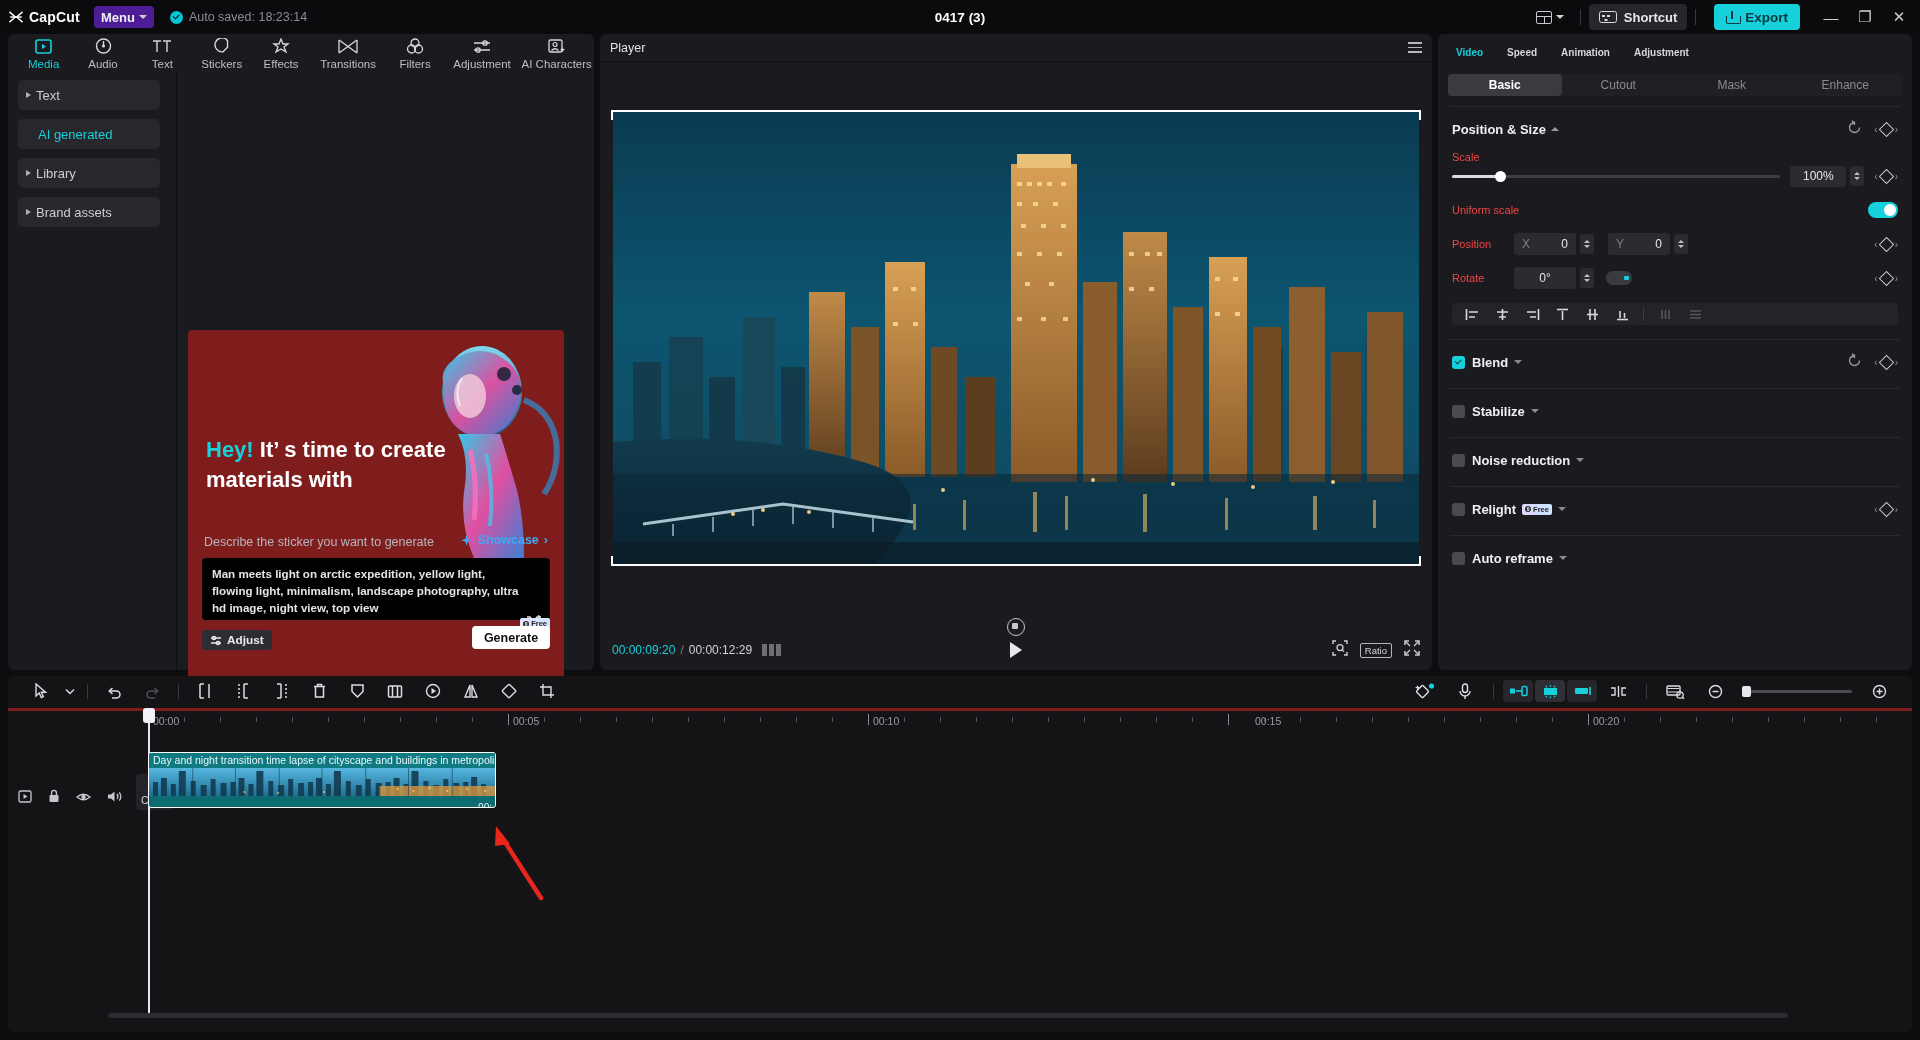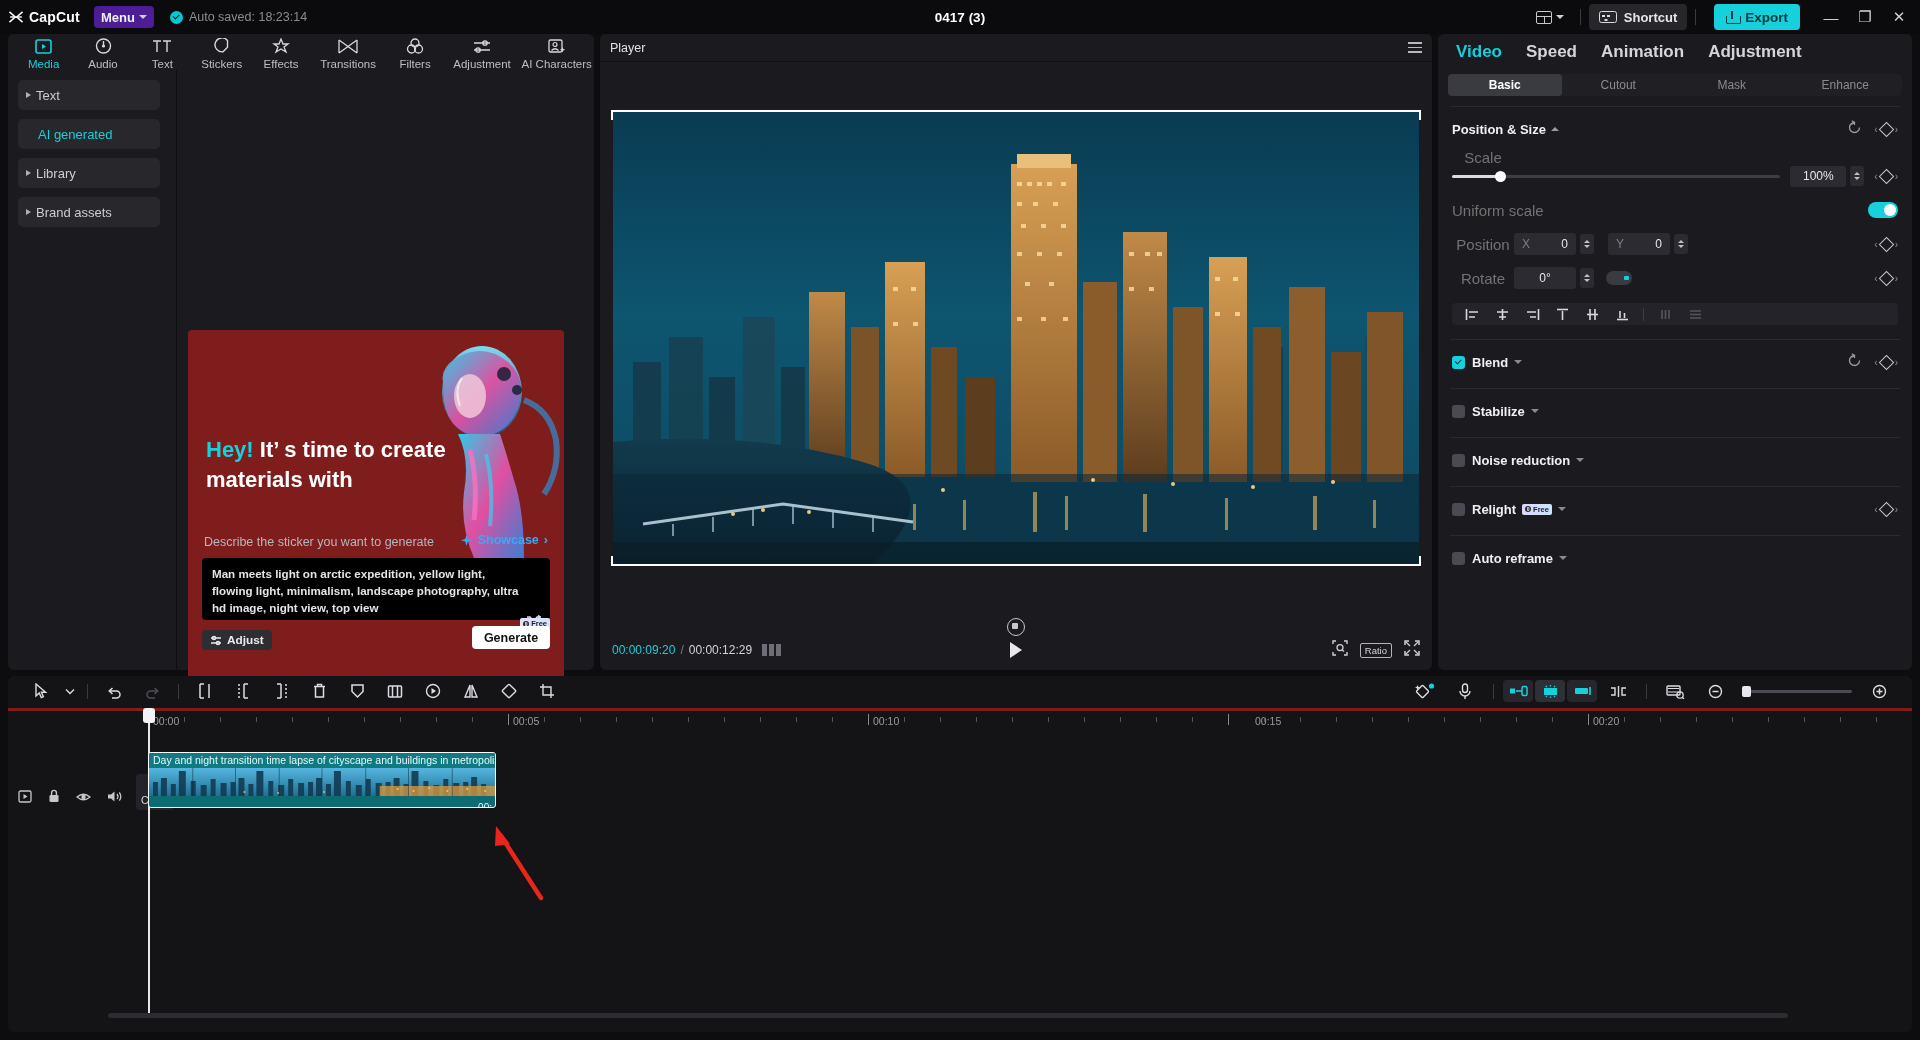--- a/index.html
+++ b/index.html
@@ -146,38 +146,38 @@
   .play-btn { position:absolute; left:50%; transform:translateX(-50%); width:0;height:0;border-left:12px solid #e8e8ec;border-top:8px solid transparent;border-bottom:8px solid transparent; }
   .pb-right { margin-left:auto; display:flex; align-items:center; gap:12px; }
   .ratio-chip { border:1.4px solid #b4b4ba; border-radius:2px; padding:1px 4px; font-size:9.5px; color:#d4d4d8; }
 
   
   .rightpanel {
     position:absolute; left:1438px; top:34px; width:474px; height:636px;
     background:#1b1b1f; border-radius:6px;
   }
   .rp-tabs { height:36px; display:flex; align-items:center; gap:24px; padding:0 18px; }
-  .rp-tab { font-size:17px; font-weight:bold; color:#d4d4da; }
+  .rp-tab { font-size:10px; font-weight:bold; color:#d4d4da; }
   .rp-tab.active { color:#16d0dc; }
   .rp-sub {
     margin:4px 10px 0; height:22px; background:#1f1f24; border-radius:4px;
     display:flex; align-items:center;
   }
   .rp-subtab { flex:1; text-align:center; font-size:12px; color:#8a8a92; line-height:22px; }
   .rp-subtab.active { background:#3a3a41; border-radius:4px; color:#ffffff; font-weight:bold; }
   .rp-hr { height:1px; background:#2a2a30; margin:10px 12px 0; }
   .sec-head { display:flex; align-items:center; padding:0 14px; height:28px; margin-top:8px; }
   .sec-title { font-size:13px; font-weight:bold; color:#f0f0f4; }
   .caret-u { width:0;height:0;border-left:4px solid transparent;border-right:4px solid transparent;border-bottom:4px solid #9a9aa2; margin-left:5px; }
   .caret-sm { width:0;height:0;border-left:4px solid transparent;border-right:4px solid transparent;border-top:4px solid #8a8a92; margin-left:6px; }
   .sec-actions { margin-left:auto; display:flex; align-items:center; gap:12px; color:#9a9aa2; }
   .kf { display:flex; align-items:center; gap:3px; color:#8f8f97; font-size:10px; }
   .kf .dia { width:11px;height:11px;border:1.4px solid #c6c6cc; transform:rotate(45deg); }
   .row { display:flex; align-items:center; padding:0 14px; margin-top:4px; height:30px; }
-  .row-label { font-size:15px; color:#737373; width:62px;text-align:center; }
+  .row-label { font-size:11px; color:#ef4444; width:62px; }
   .slider-track { flex:1; height:3px; background:#3d3d44; border-radius:2px; position:relative; margin-right:10px; }
   .slider-fill { position:absolute; left:0; top:0; height:3px; background:#dcdce0; border-radius:2px; width:14.5%; }
   .slider-knob { position:absolute; left:14.5%; top:-4px; width:11px; height:11px; background:#fff; border-radius:50%; margin-left:-5px; }
   .num-box { width:56px; height:21px; background:#2b2b31; border-radius:3px; display:flex; align-items:center; justify-content:center; font-size:12px; color:#e6e6ea; }
   .spin { width:14px; height:20px; margin-left:4px; background:#2b2b31; border-radius:3px; display:flex; flex-direction:column; align-items:center; justify-content:center; gap:2px; }
   .spin i { width:0;height:0;border-left:3px solid transparent;border-right:3px solid transparent; }
   .spin .up { border-bottom:3.5px solid #c0c0c6; }
   .spin .dn { border-top:3.5px solid #c0c0c6; }
   .toggle { width:30px; height:16px; background:#16d0dc; border-radius:8px; position:relative; }
   .toggle::after{content:"";position:absolute;right:2px;top:2px;width:12px;height:12px;background:#fff;border-radius:50%;}

